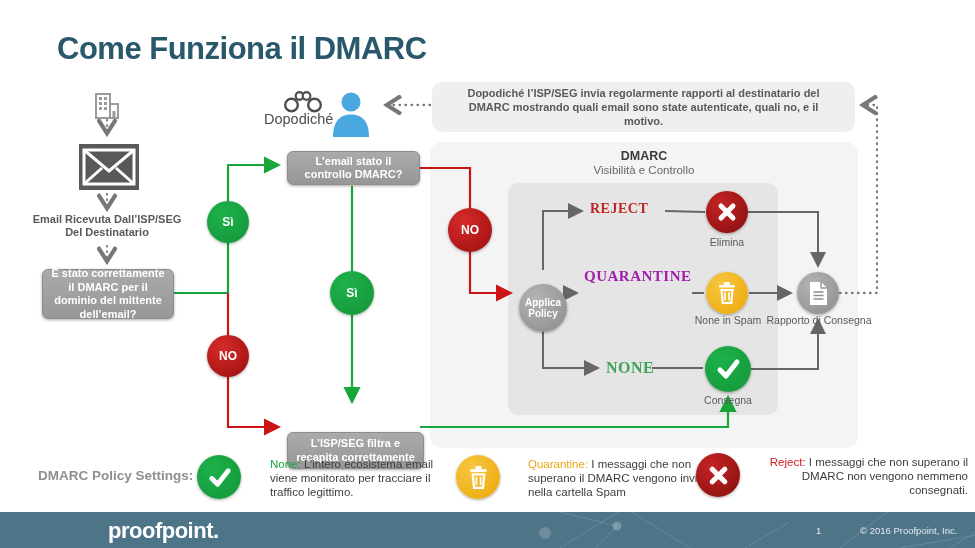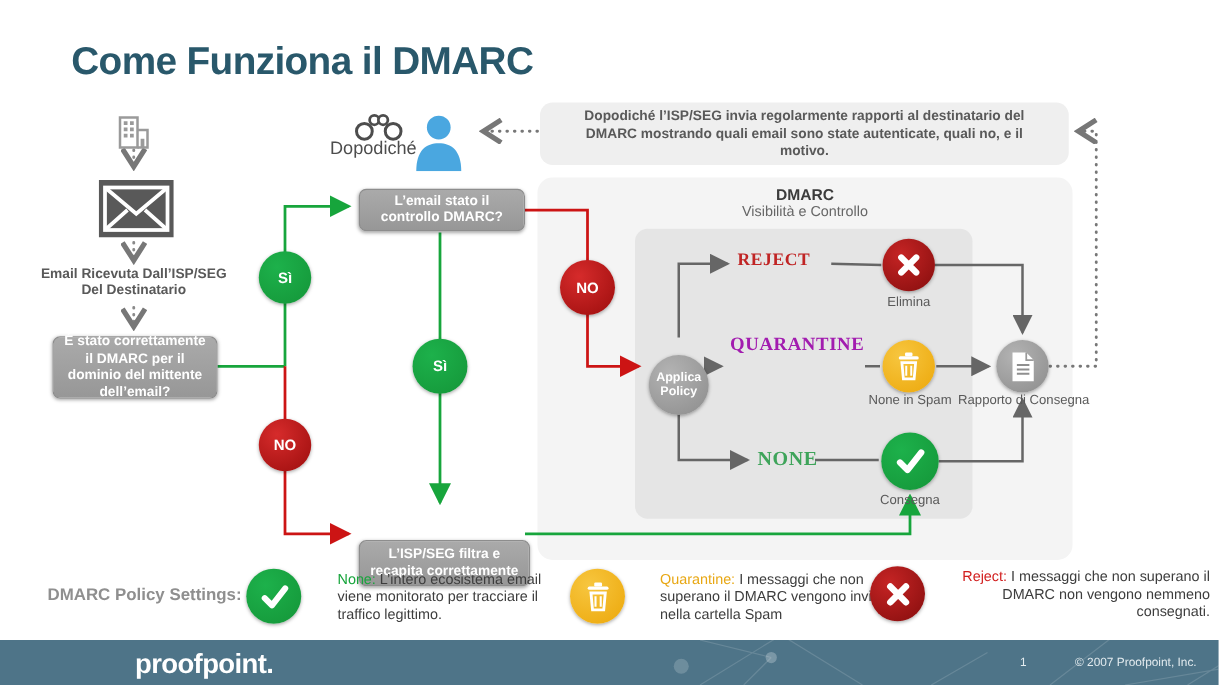--- a/index.html
+++ b/index.html
@@ -256,13 +256,13 @@
       <path d="M1040,-20 L950,36 M1065,8 L900,36 M1065,8 L975,0 M1065,8 L1010,36 M840,36 L900,-10"></path>
       <path d="M745,36 L790,10"></path>
     </g>
     <circle cx="617" cy="14" r="4.5" fill="rgba(255,255,255,0.25)"></circle>
     <circle cx="545" cy="21" r="6" fill="rgba(255,255,255,0.18)"></circle>
     <circle cx="1063" cy="8" r="7" fill="rgba(255,255,255,0.2)"></circle>
   </svg>
 </div>
 <div class="abs brand">proofpoint.</div>
 <div class="abs page-num">1</div>
-<div class="abs copyright">© 2007 Proofpoint, Inc.</div>
+<div class="abs copyright">© 2016 Proofpoint, Inc.</div>
 
 </body></html>

